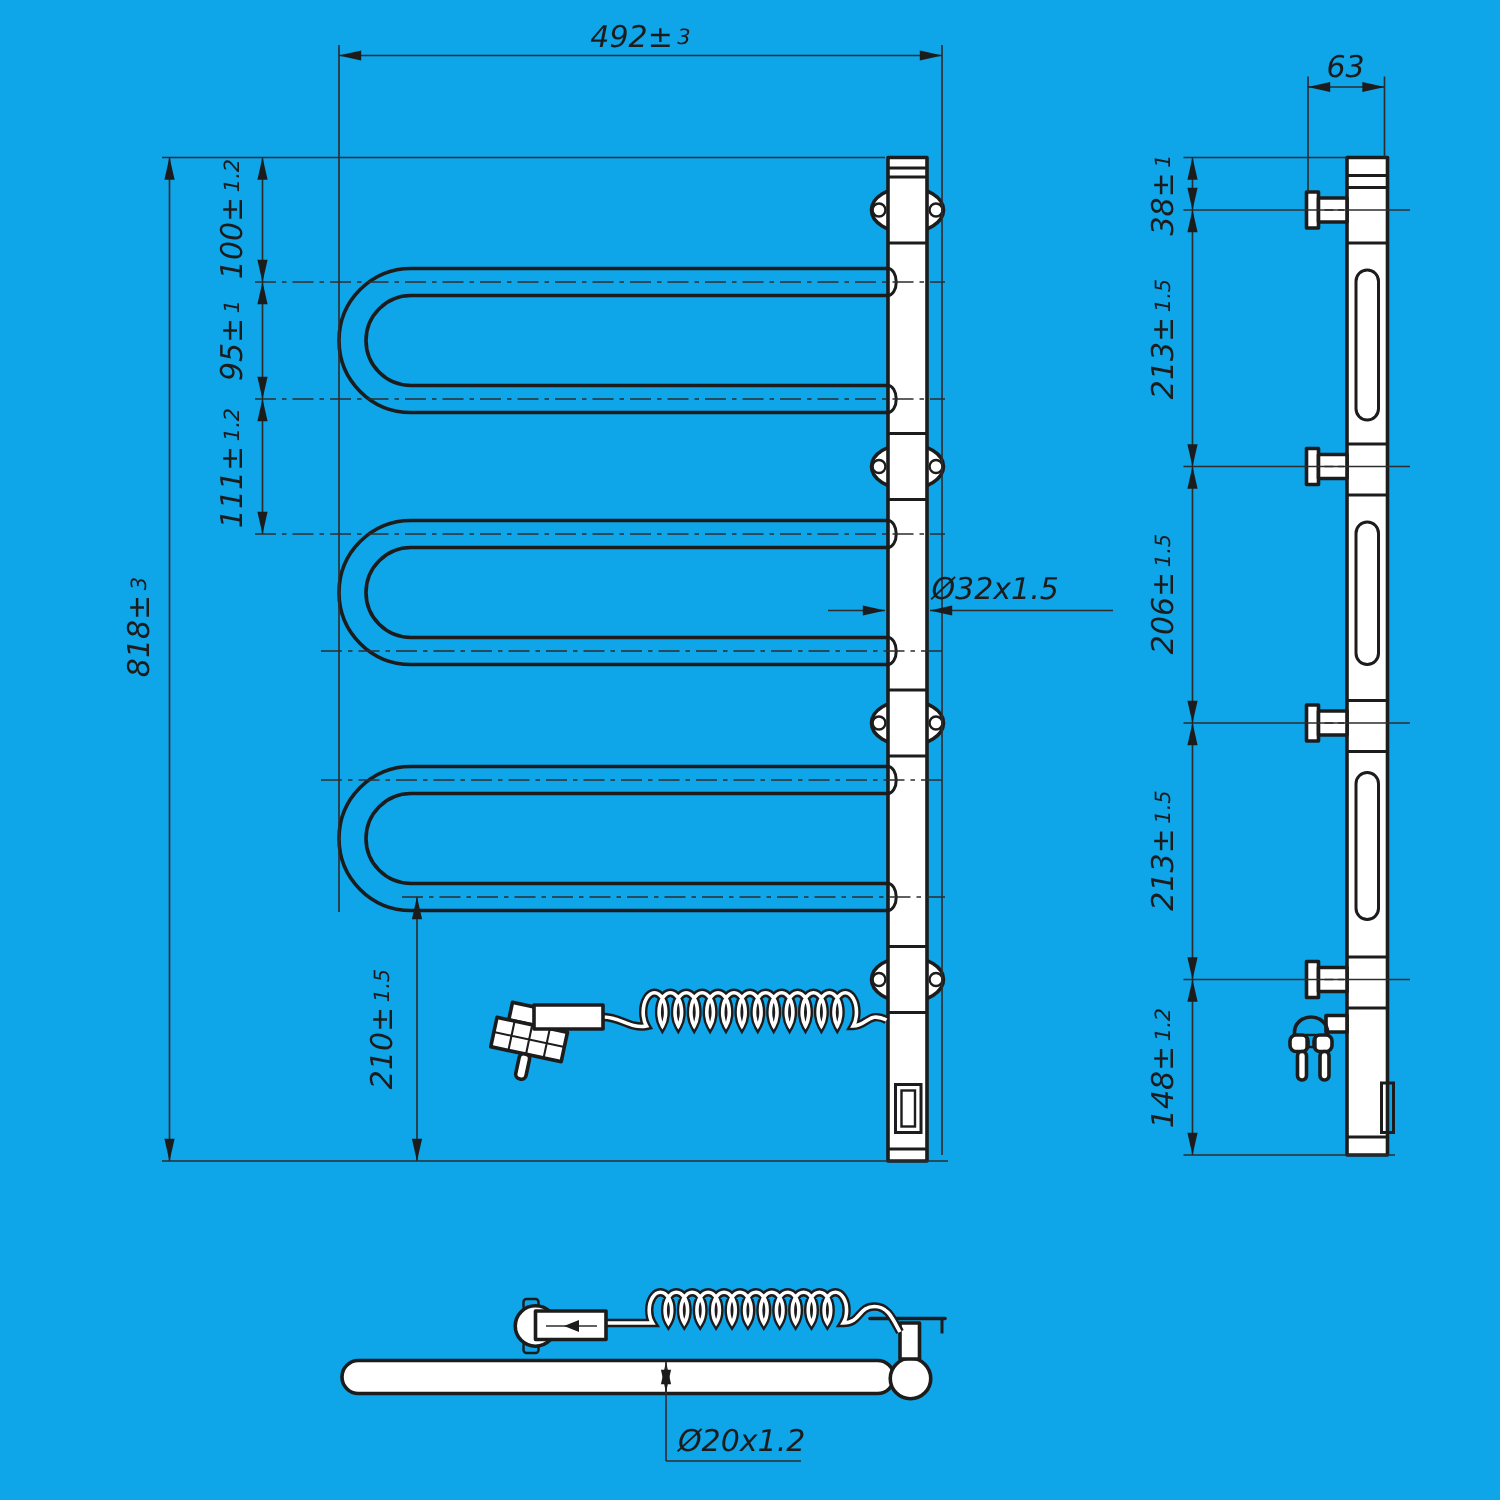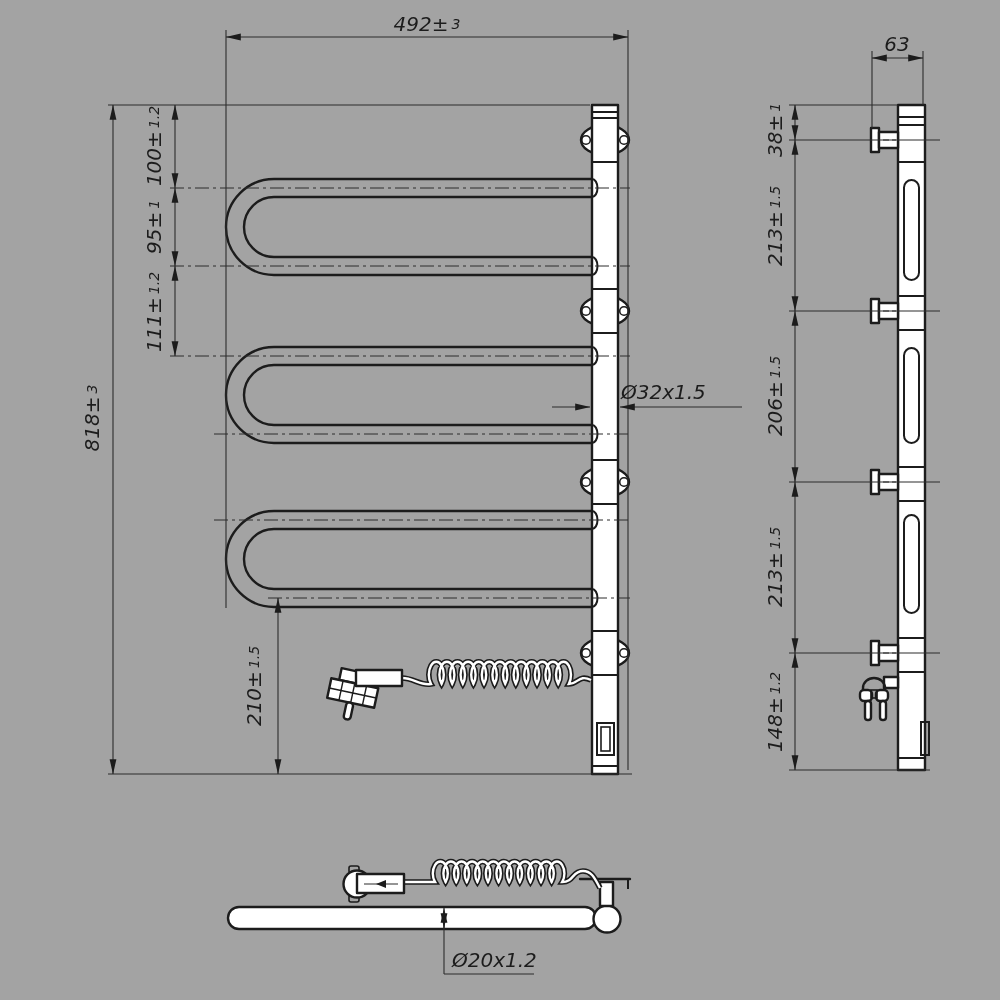--- a/index.html
+++ b/index.html
@@ -1,16 +1,16 @@
 <!DOCTYPE html>
 <html><head>
 <meta charset="utf-8">
 <style>
   html,body{margin:0;padding:0;background:#fff;}
-  .stage{position:relative;width:1000px;height:1000px;background:#a3a3a3;overflow:hidden;
+  .stage{position:relative;width:1000px;height:1000px;background:#0ea5e9;overflow:hidden;
          font-family:"DejaVu Sans",sans-serif;}
   svg{display:block;}
   .obj{fill:#ffffff;stroke:#1c1c1c;stroke-width:2.4;stroke-linejoin:round;}
   .objn{fill:none;stroke:#1c1c1c;stroke-width:2.4;stroke-linejoin:round;stroke-linecap:round;}
   .med{fill:none;stroke:#1c1c1c;stroke-width:2;}
   .thin{fill:none;stroke:#1c1c1c;stroke-width:1.6;}
   .dim{fill:none;stroke:#2d2d2d;stroke-width:1.1;}
   .cl{fill:none;stroke:#2d2d2d;stroke-width:1;stroke-dasharray:14 4 3 4;}
   .cordb{fill:none;stroke:#1c1c1c;stroke-width:5.6;}
   .cordw{fill:none;stroke:#ffffff;stroke-width:2.4;}

